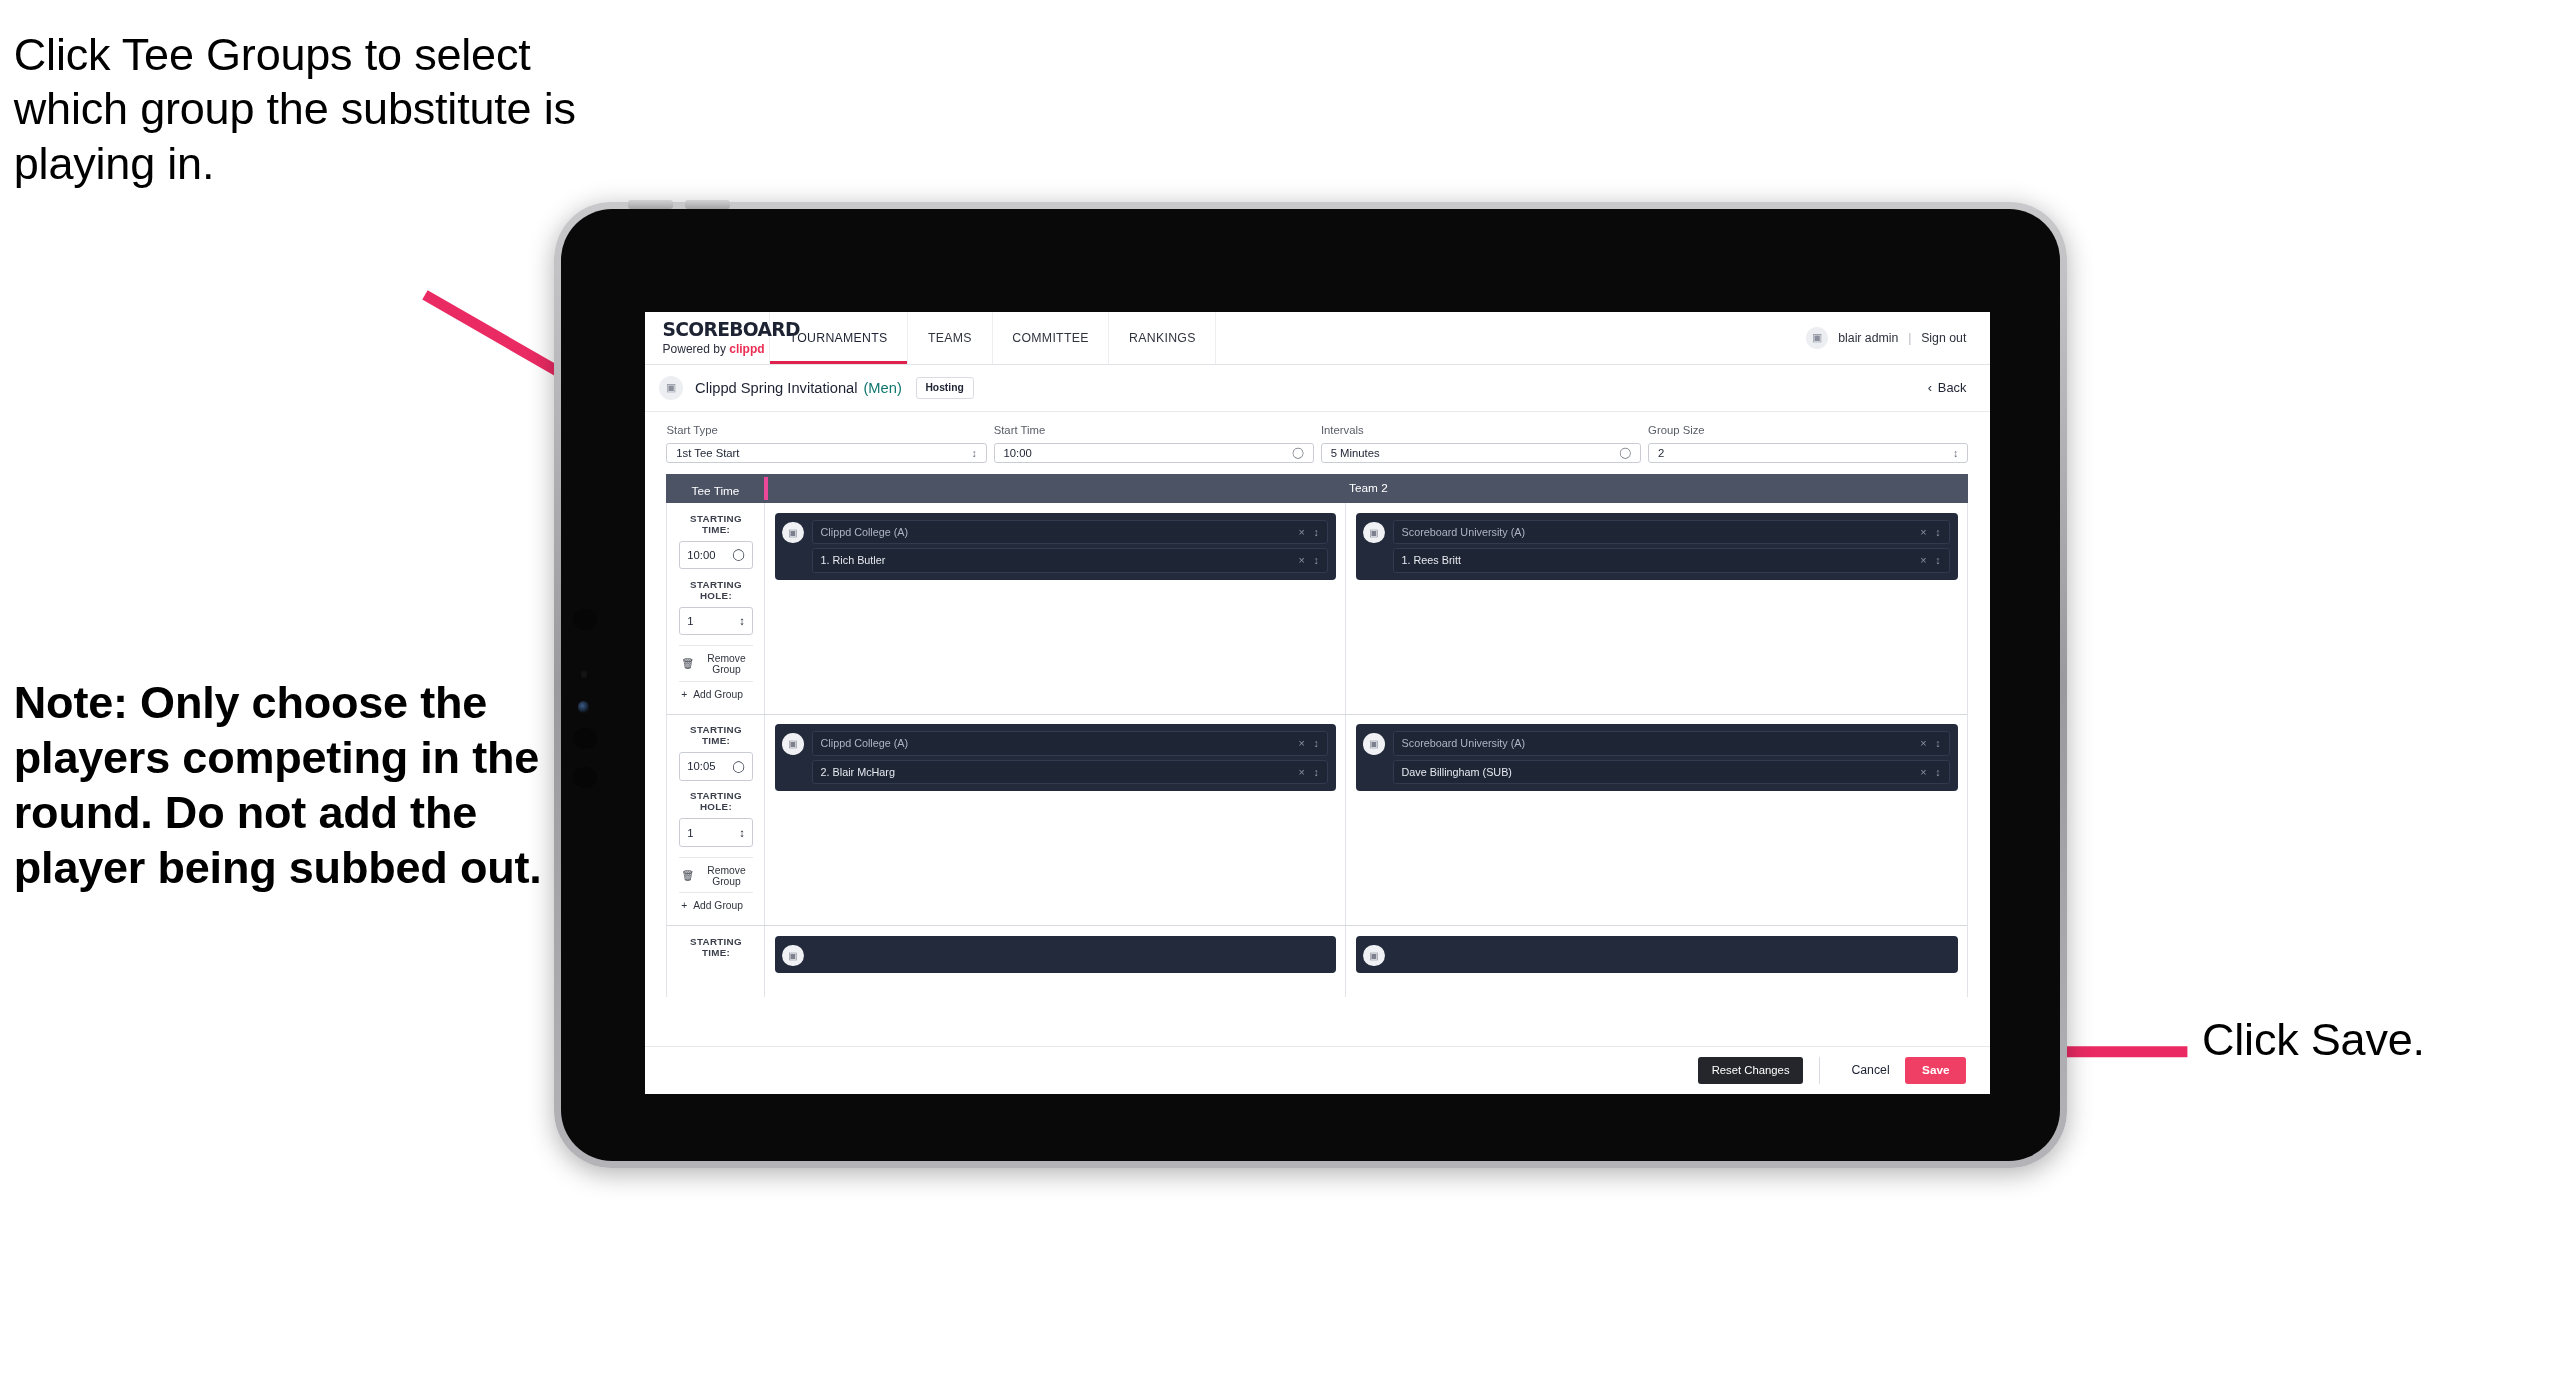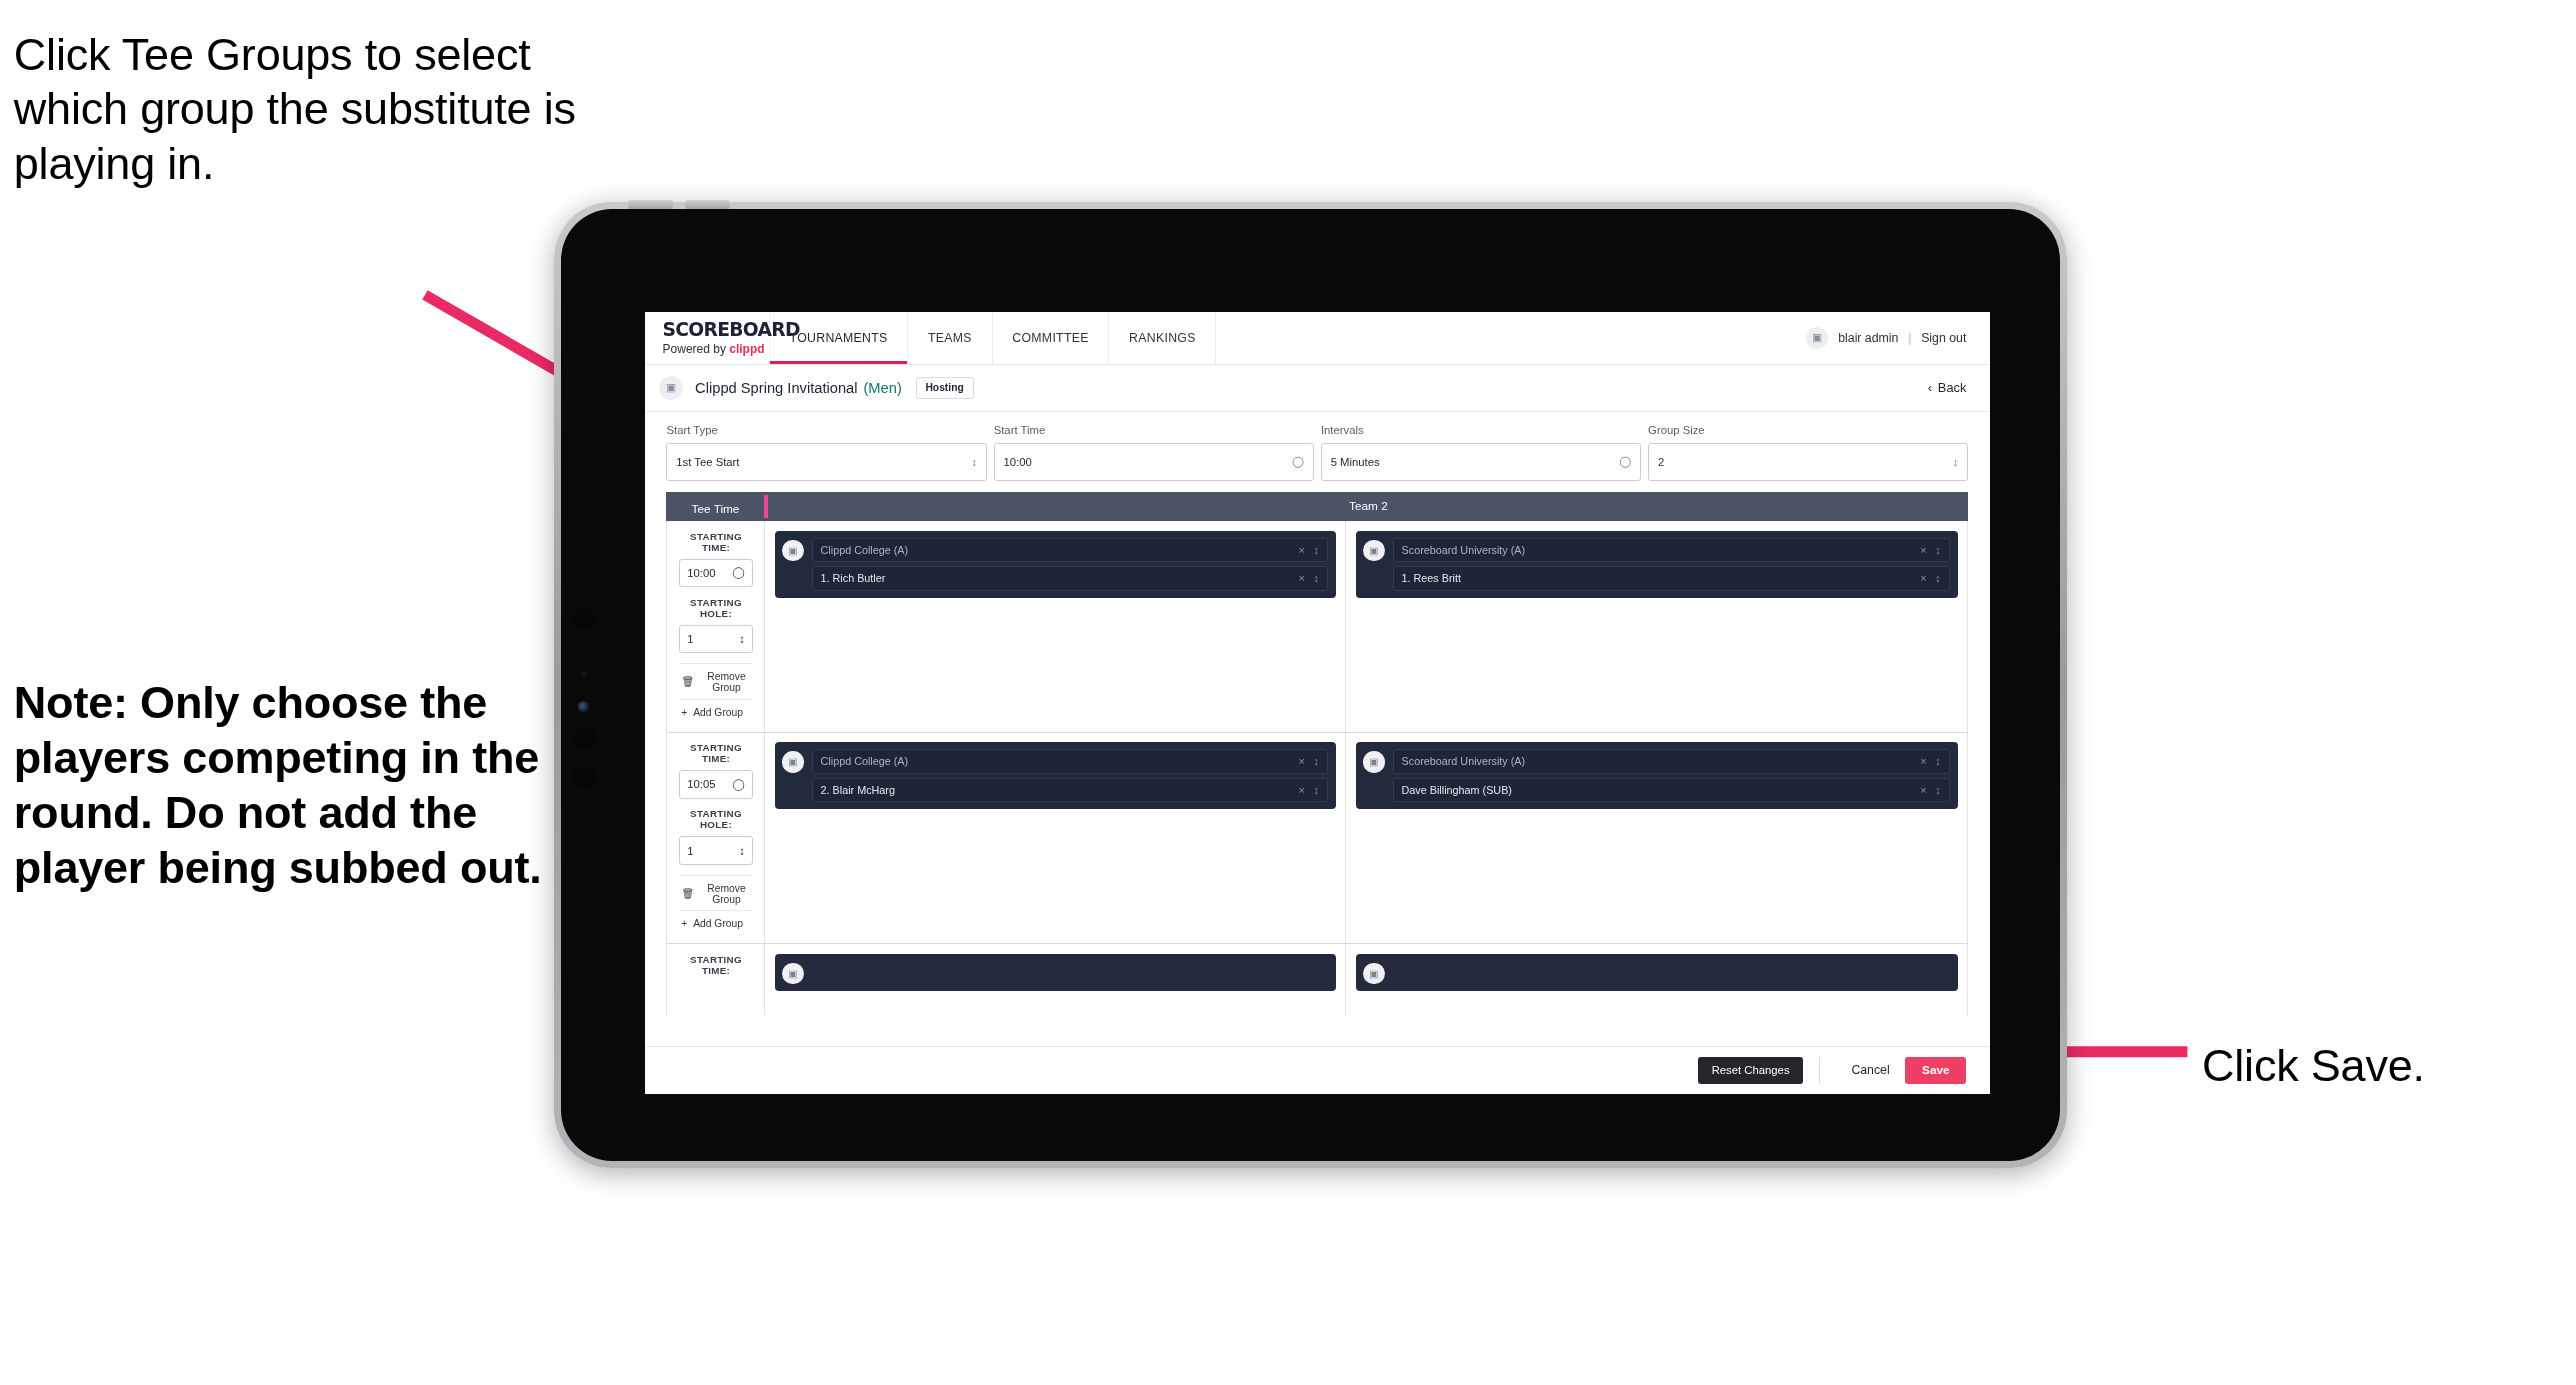--- a/index.html
+++ b/index.html
@@ -17,21 +17,21 @@
   .annot {
     position: absolute;
     color: #000000;
     font-size: 45px;
     line-height: 1.22;
     letter-spacing: -0.2px;
   }
   .annot b { font-weight: 400; }
   #annot-top  { left: 13.8px; top: 27.5px;  width: 590px; }
   #annot-note { left: 13.8px; top: 676px; width: 551px; font-weight: 700; }
-  #annot-save { left: 2202px; top: 1039px; width: 354px; font-size: 45px; white-space: nowrap; }
+  #annot-save { left: 2202px; top: 1013px; width: 354px; font-size: 45px; white-space: nowrap; }
 
   
   .arrow-svg { position: absolute; left: 0; top: 0; width: 2576px; height: 1385px; pointer-events: none; }
 
   
   #tablet {
     position: absolute;
     left: 554px; top: 202px;
     width: 1513px; height: 966px;
     background: linear-gradient(180deg,#c9c9cc 0%, #9a9a9e 50%, #b4b4b8 100%);
@@ -154,21 +154,21 @@
 
   
   #formrow {
     display: flex; gap: 7px;
     padding: 11.8px 21.6px 9.8px 21.6px;
     background: #fff;
   }
   .field { flex: 1; display: flex; flex-direction: column; }
   .field-label { font-size: 11.3px; color: #585d68; margin-bottom: 6.9px; }
   .field-box {
-    height: 38px; border: 1px solid #c9ccd3; border-radius: 2.9px;
+    height: 20px; border: 1px solid #c9ccd3; border-radius: 2.9px;
     background: #fff;
     display: flex; align-items: center; justify-content: space-between;
     padding: 0 8.8px; font-size: 11.3px; color: #1d2333;
     box-sizing: border-box;
     cursor: pointer;
   }
   .field-box .adorn { color: #6d727d; font-size: 10.8px; }
 
   
   #tablehead {

